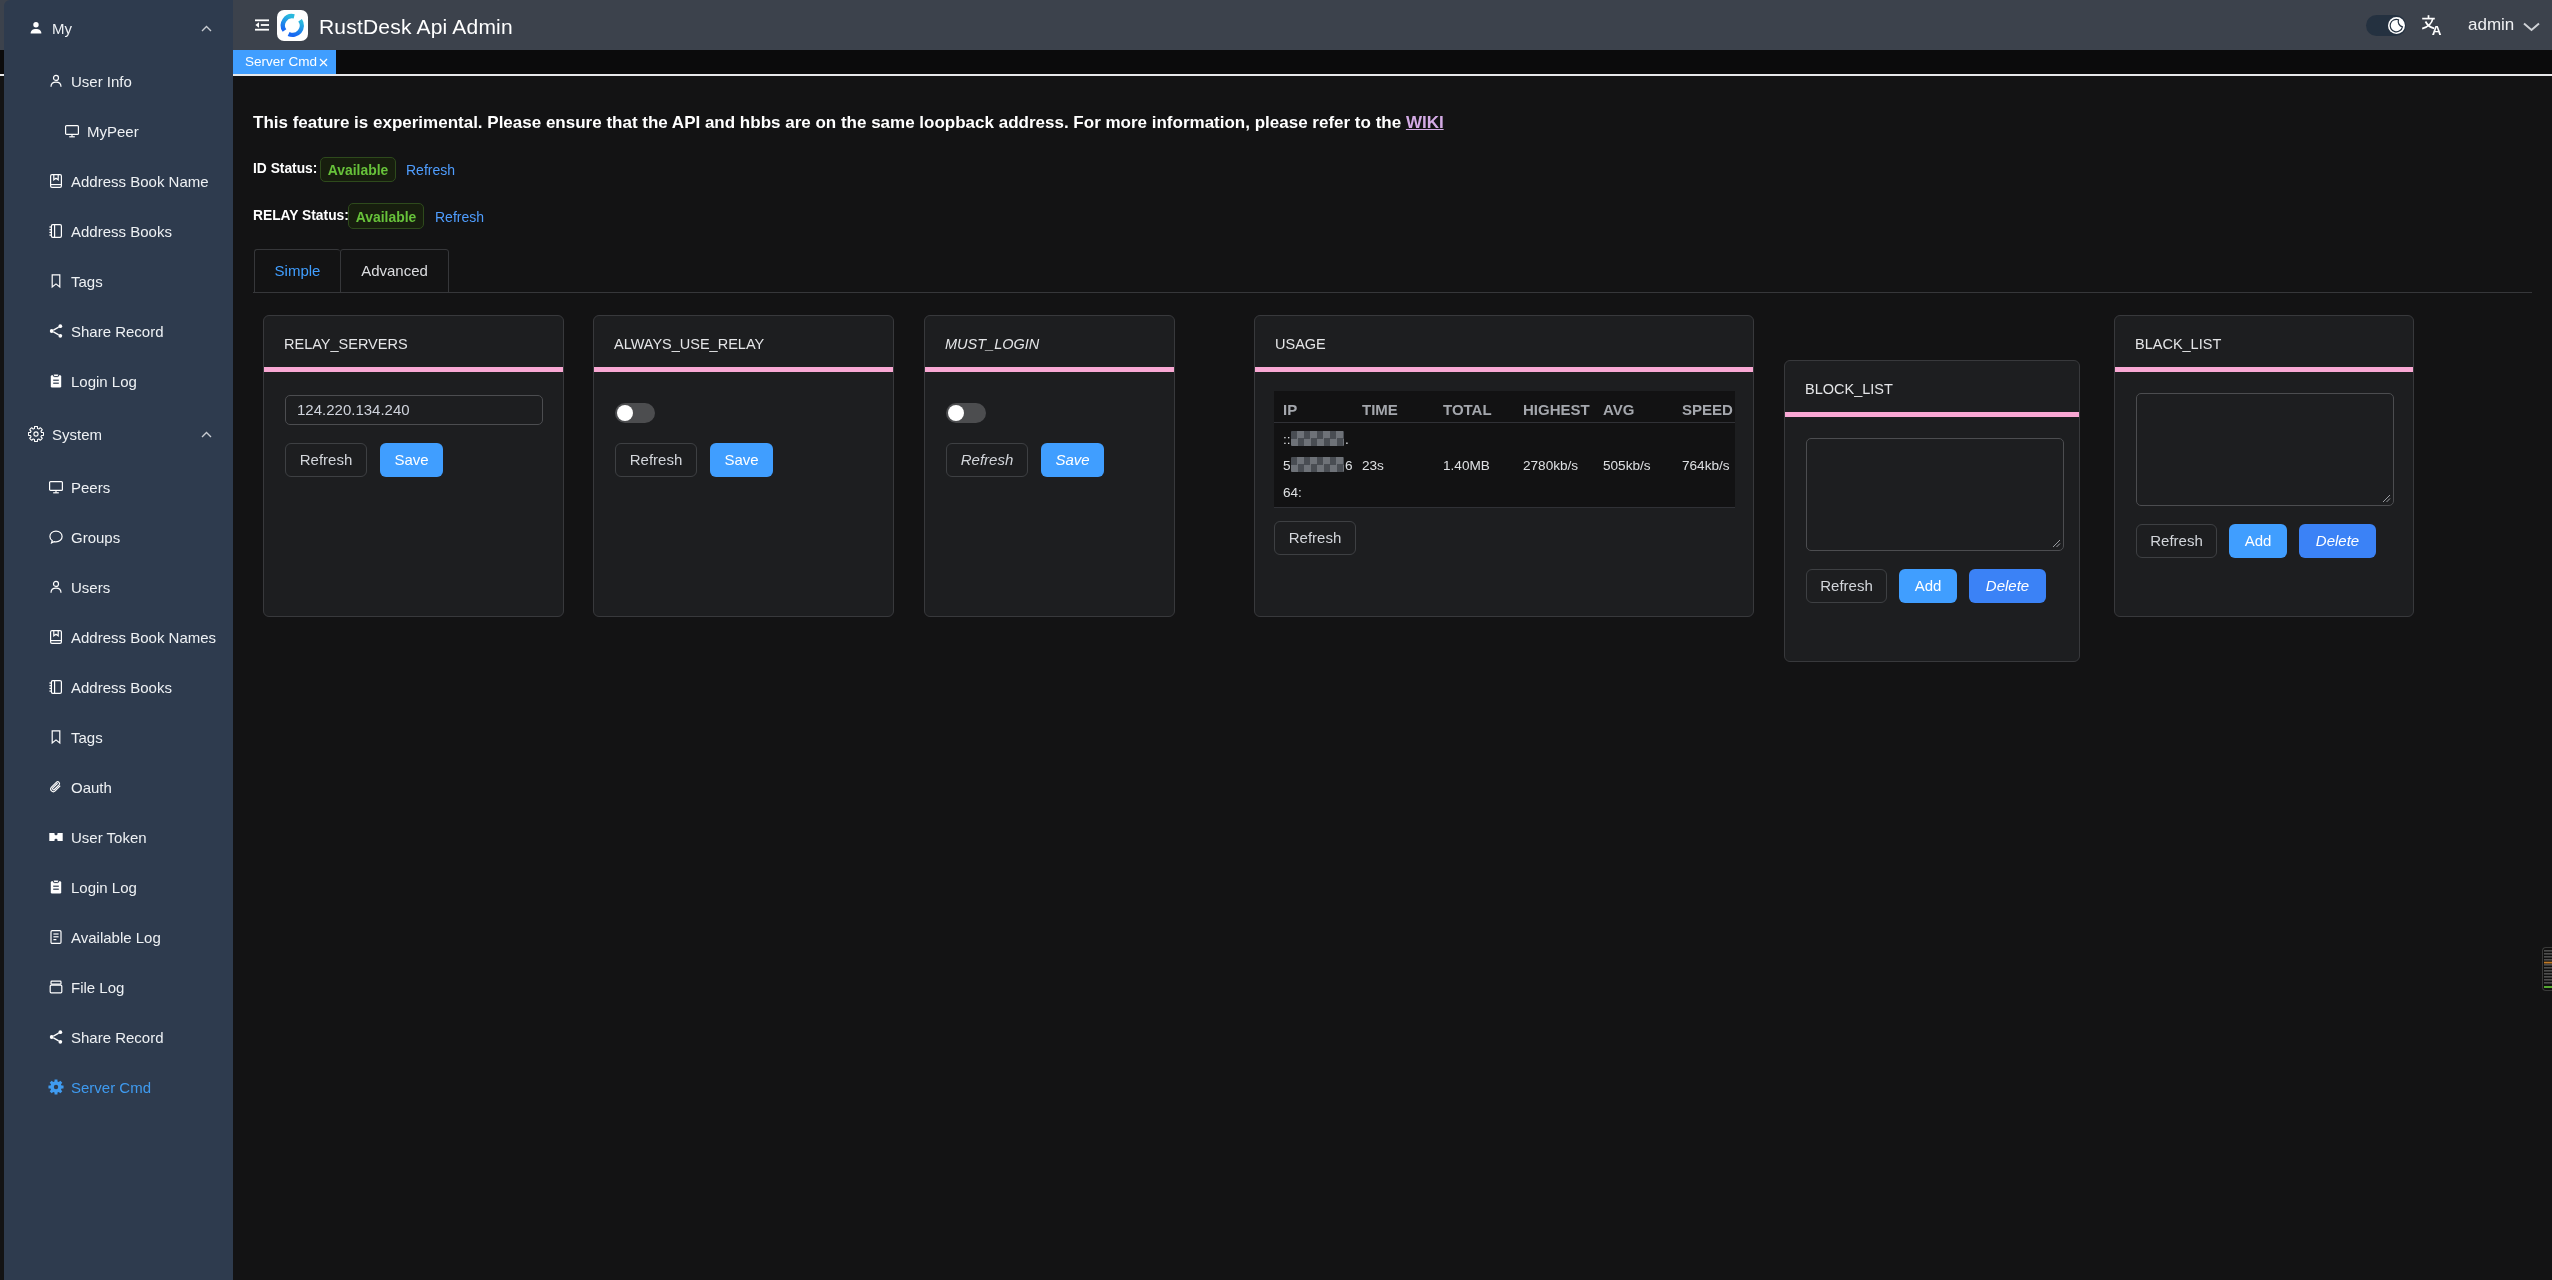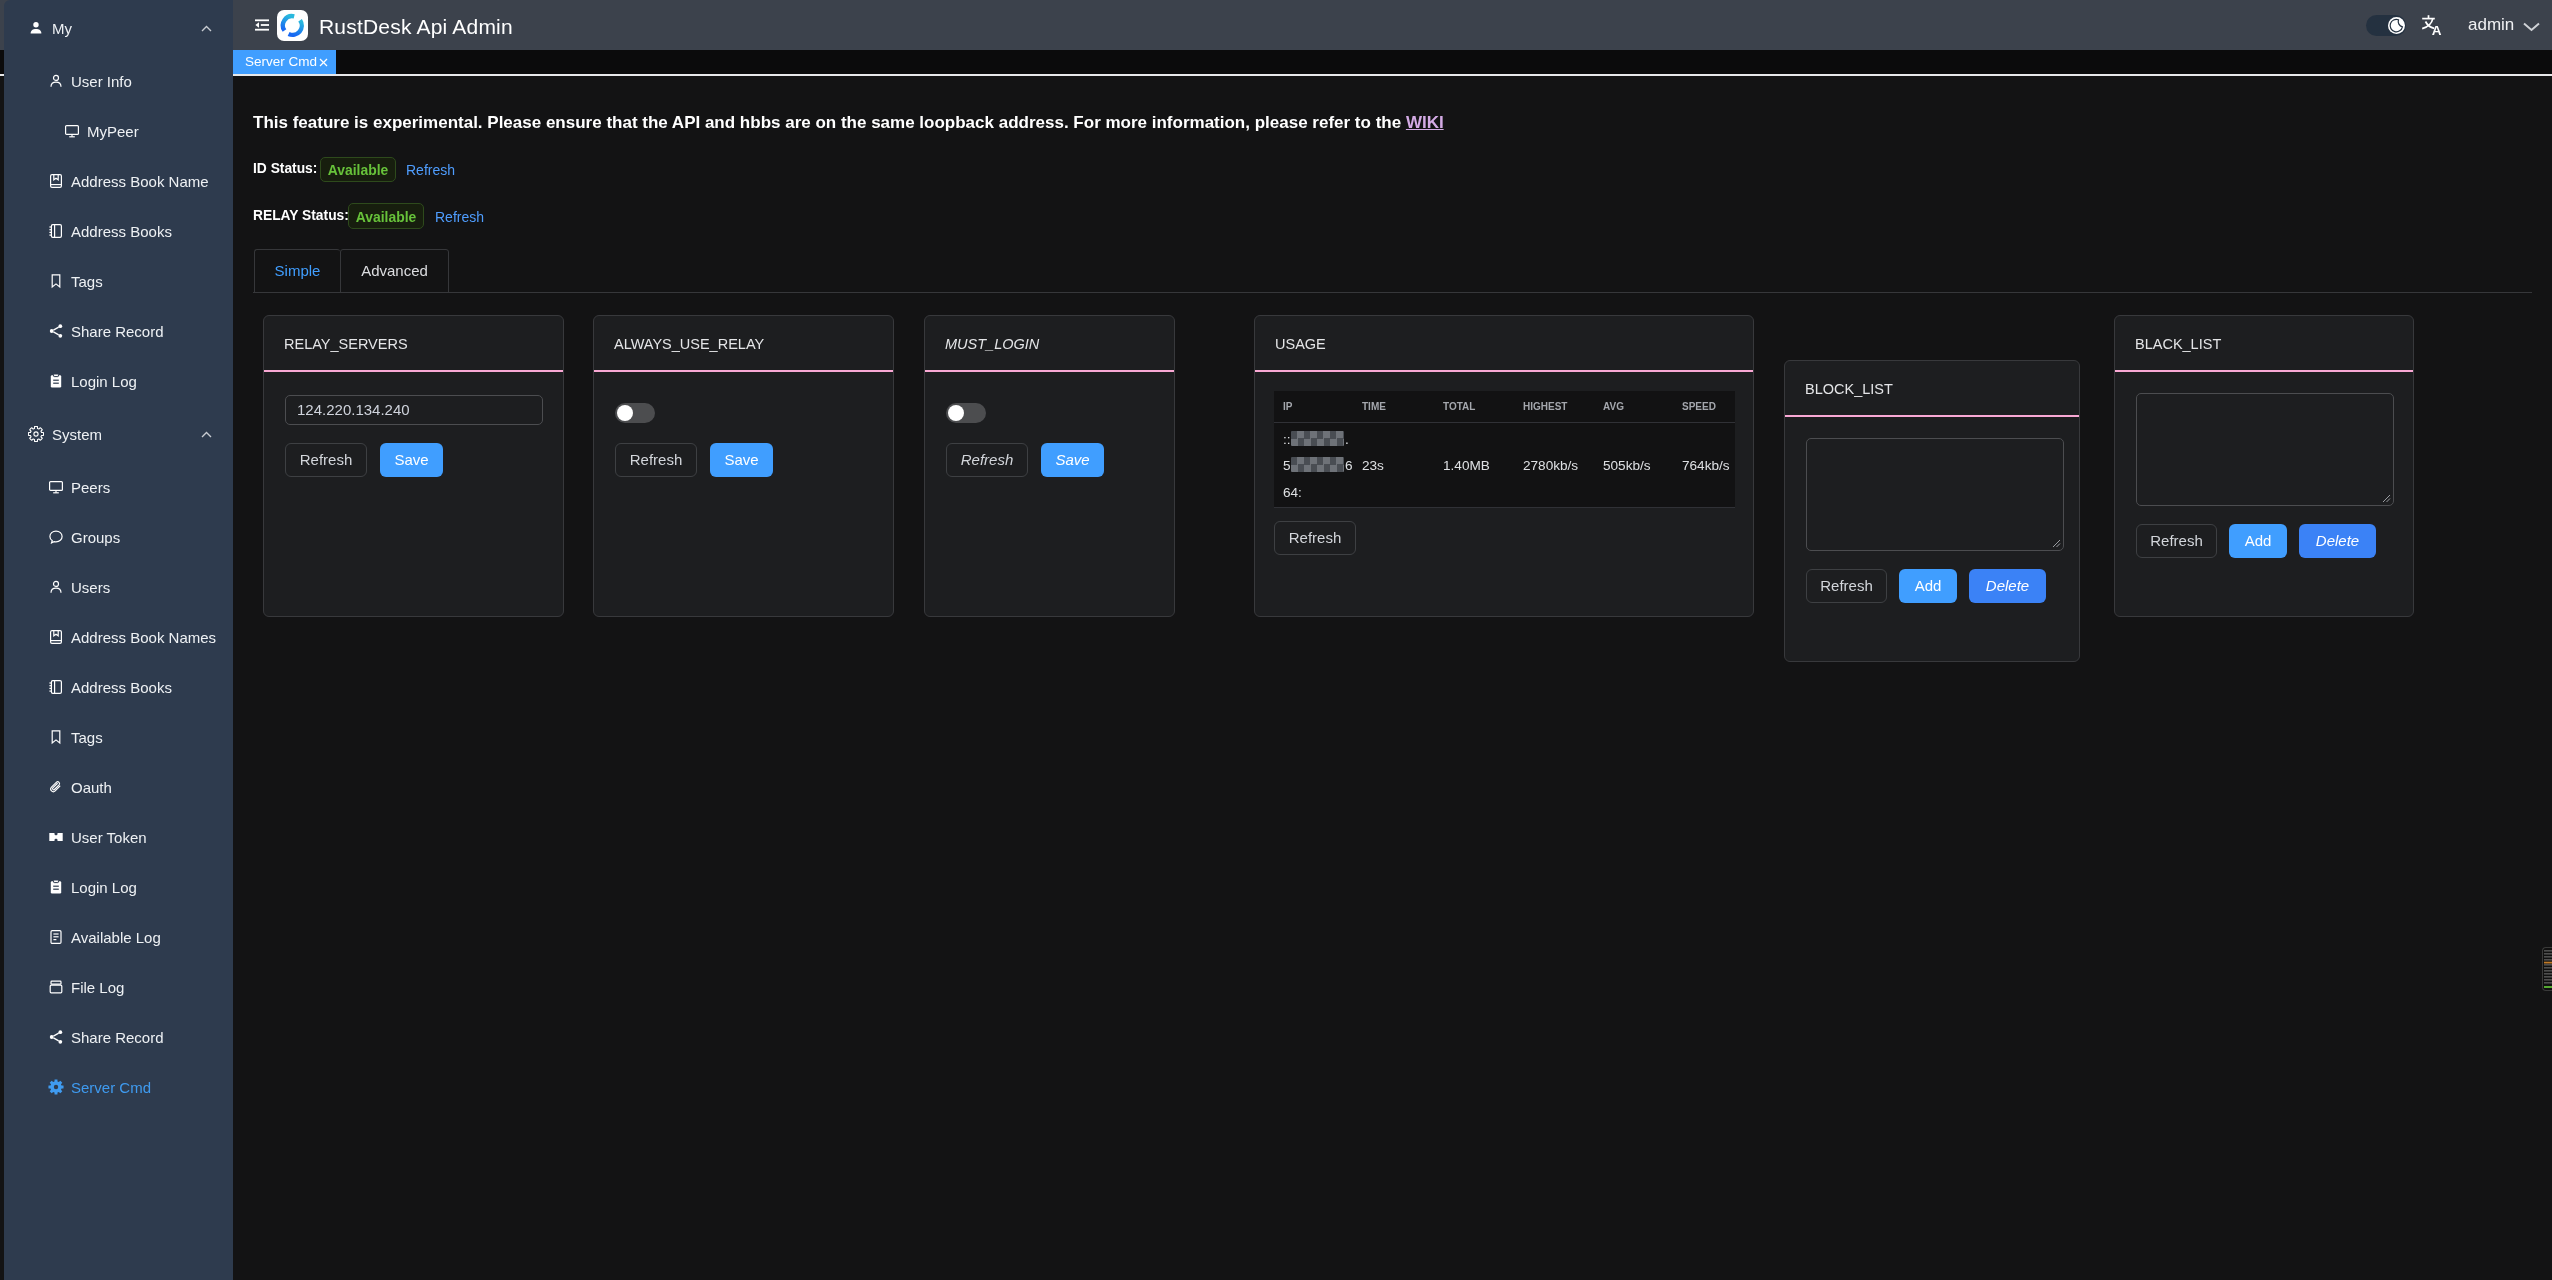--- a/index.html
+++ b/index.html
@@ -36,34 +36,34 @@
 .statlbl { color:#fff; font-weight:bold; font-size:13.8px; }
 .badge { position:absolute; height:25px; background:#171e0e; border:1px solid #2e4a1c; border-radius:5px; color:#67c23a; font-weight:bold; font-size:13.9px; text-align:center; }
 .rlink { position:absolute; color:#4f9dfe; font-size:14px; }
 
 .ttab { position:absolute; top:249px; height:44px; border:1px solid #36373a; background:#131314; font-size:15px; color:#dcdde0; text-align:center; line-height:42px; border-radius:3px 3px 0 0; }
 #tabSimple { left:254px; width:86px; color:#409eff; border-right:none; }
 #tabAdv { left:340px; width:109px; }
 #ttabline { left:253px; top:292px; width:2279px; height:1px; background:#36373a; }
 
 .card { position:absolute; top:315px; height:302px; background:#1d1e20; border:1px solid #38393c; border-radius:6px; }
-.card .hd { position:absolute; left:0; top:0; width:100%; height:56px; border-bottom:2px solid #f9a8d4;text-align:center; }
+.card .hd { position:absolute; left:0; top:0; width:100%; height:56px; border-bottom:5px solid #f9a8d4;text-align:center; }
 .card .hd span { position:absolute; left:20px; top:20px; font-size:14.5px; color:#e4e5e7; }
 .btn { position:absolute; height:34px; border-radius:6px; font-size:15px; text-align:center; line-height:34px; }
 .btn.ghost { background:#1d1e20; border:1px solid #3e4043; color:#d3d6db; line-height:32px; }
 .btn.blue { background:#409eff; color:#fff; }
 .btn.red { background:#3b82f6; color:#fff;font-style:italic; }
 .input { position:absolute; border:1px solid #4c4d50; border-radius:5px; background:#1d1e20; color:#cfd3dc; font-size:15px; }
 .switch { position:absolute; width:40px; height:20px; border-radius:10px; background:#4c4d4f; }
 .switch .kn { position:absolute; left:2px; top:2px; width:16px; height:16px; border-radius:50%; background:#fff; }
 textarea.ta { position:absolute; border:1px solid #4c4d50; border-radius:5px; background:#1d1e20; resize:none; }
 
 #utable { position:absolute; left:1274px; top:391px; width:461px; height:117px; background:#121213; }
 #utable .hrow { position:absolute; left:0; top:0; width:461px; height:32px; border-bottom:1px solid #303136; }
-#utable .hrow span { position:absolute; top:10px; font-size:10px; font-weight:bold; color:#a4a7ad; }
+#utable .hrow span { position:absolute; top:10px; font-size:15px; font-weight:bold; color:#a4a7ad; }
 #utable .brow { position:absolute; left:0; top:32px; width:461px; height:85px; border-bottom:1px solid #303136; }
 #utable .brow span { position:absolute; font-size:13.6px; color:#dee0e3; }
 .pixel { position:absolute; background:repeating-conic-gradient(#6e7278 0% 25%, #494d53 0% 50%); background-size:13px 15px; filter:blur(0.5px); border-radius:1px; }
 
 #mini { left:2542px; top:947px; width:10px; height:44px; background:#101010; border:1px solid #3a3a3a; border-right:none; border-radius:4px 0 0 4px; }
 svg.icon { display:block; }
 </style>
 </head>
 <body>
 <div id="page">

